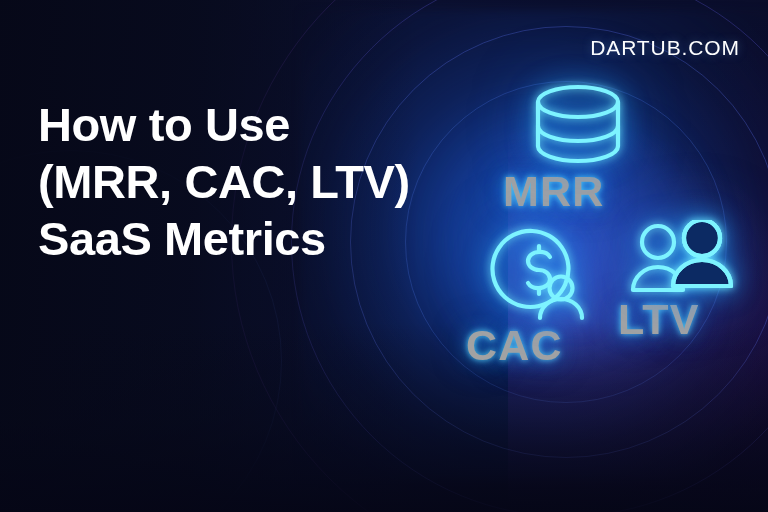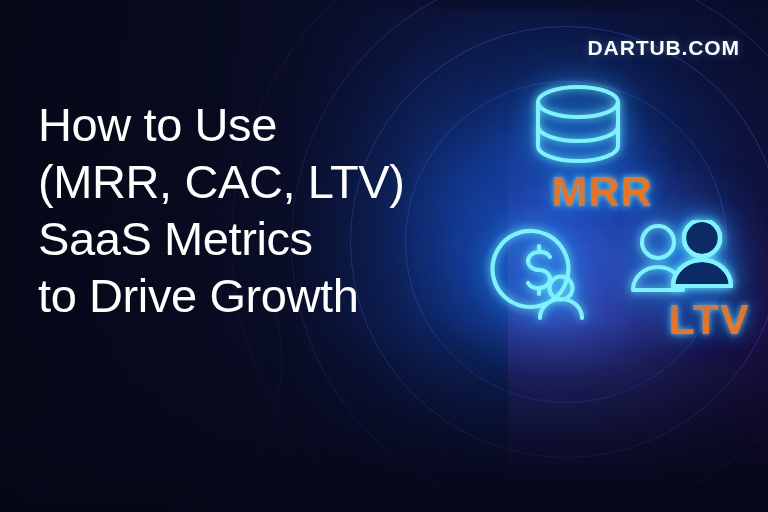--- a/index.html
+++ b/index.html
@@ -123,53 +123,53 @@
     background: linear-gradient(to top, rgba(5,6,22,0.92) 0%, rgba(6,8,24,0.45) 48%, rgba(0,0,0,0) 100%);
   }
 
   
   .logo {
     position: absolute;
     top: 36px;
     right: 28px;
     color: #ffffff;
     font-size: 21px;
-    font-weight: bold;
+    font-weight: normal;
     letter-spacing: 0.9px;
     text-shadow: 0 0 10px rgba(120,180,255,0.35);
     padding-left: 24px;
   }
 
   
   .headline {
     position: absolute;
     left: 38px;
     top: 96px;
     width: 390px;
     color: #ffffff;
     font-size: 47px;
-    font-weight: normal;
+    font-weight: bold;
     line-height: 57px;
     letter-spacing: -0.4px;
   }
   .headline .ln { display: block; white-space: nowrap; }
 
   
   .metric {
     position: absolute;
   }
   .metric-label {
-    color: #f97316;
+    color: #a3a3a3;
     font-weight: bold;
     letter-spacing: 1.2px;
     text-shadow:
       0 0 6px rgba(90,220,255,0.95),
       0 0 18px rgba(40,160,255,0.75),
       0 0 34px rgba(20,110,230,0.55);
-    text-align: right;
+    text-align: left;
   }
   .icon-glow {
     filter:
       drop-shadow(0 0 4px rgba(110,235,255,0.95))
       drop-shadow(0 0 12px rgba(40,170,255,0.75))
       drop-shadow(0 0 26px rgba(25,120,240,0.5));
   }
 
   
   .m-mrr { left: 503px; top: 82px; width: 150px; }
@@ -206,21 +206,20 @@
 
   <div class="bg-darken-left"></div>
   <div class="bg-darken-bottom"></div>
 
   <div class="logo">DARTUB.COM</div>
 
   <div class="headline">
     <span class="ln">How to Use</span>
     <span class="ln">(MRR, CAC, LTV)</span>
     <span class="ln">SaaS Metrics</span>
-    <span class="ln">to Drive Growth</span>
   </div>
 
   <div class="metric m-mrr">
     <div class="icon-wrap">
       <svg class="icon-glow" width="112" height="84" viewBox="0 0 112 84">
         <g fill="none" stroke="#7df3ff" stroke-width="4.2" stroke-linecap="round">
           <ellipse cx="56" cy="20" rx="40" ry="15"></ellipse>
           <path d="M16 20 V 44"></path>
           <path d="M96 20 V 44"></path>
           <path d="M16 44 a40 15 0 0 0 80 0"></path>
@@ -243,20 +242,21 @@
           <path d="M56 20 V 26"></path>
           <path d="M56 62 V 68"></path>
           <path d="M67 31 a11 9 0 0 0 -11 -5 a11 9 0 0 0 0 18 a11 9 0 0 1 0 18 a11 9 0 0 1 -11 -5"></path>
 
           <circle cx="78" cy="62" r="11.5"></circle>
 
           <path d="M57 92 a21 19 0 0 1 42 0"></path>
         </g>
       </svg>
     </div>
+    <div class="metric-label">CAC</div>
   </div>
 
   <div class="metric m-ltv">
     <div class="icon-wrap">
       <svg class="icon-glow" width="118" height="76" viewBox="0 0 118 76">
         <g fill="none" stroke="#7df3ff" stroke-width="4.2" stroke-linecap="round" stroke-linejoin="round">
 
           <circle cx="33" cy="22" r="16"></circle>
           <path d="M8 70 a25 23 0 0 1 50 0 Z"></path>
 

